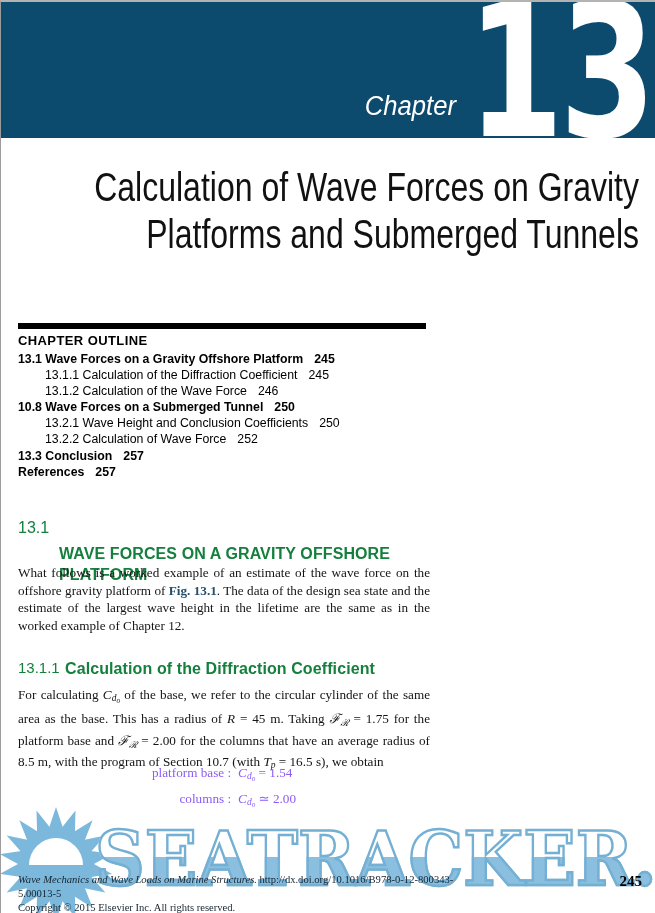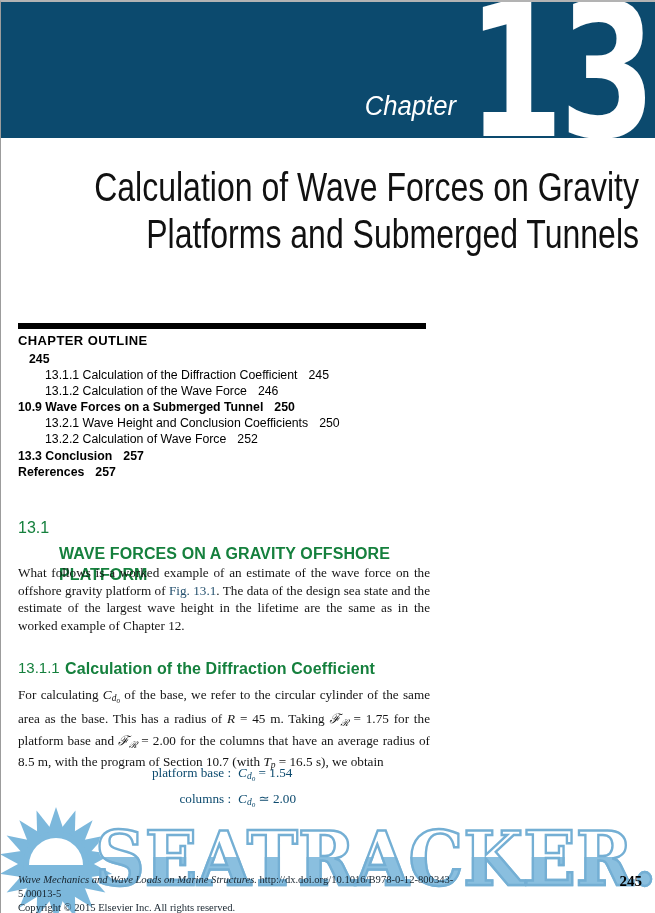--- a/index.html
+++ b/index.html
@@ -67,30 +67,30 @@
   .sec-head-1 .sh-text{width:372px;margin-top:24px;}
   
   .para{
     position:absolute;left:17px;width:412px;
     font-size:13.2px;line-height:17.7px;text-align:justify;color:#141414;
   }
   .para-1{top:562px;}
   .para-2{top:684px;}
   .seg-plain{}
   .seg-italic{font-style:italic;}
-  .seg-link{color:#24506e;}
+  .seg-link{color:#24506e;font-weight:bold;}
   .seg-ivar{font-style:italic;}
   .seg-sub{font-style:italic;font-size:0.72em;vertical-align:-0.25em;}
   .seg-subsub{font-style:italic;font-size:0.55em;vertical-align:-0.5em;}
   .seg-script{font-style:italic;font-family:"DejaVu Serif", serif;}
   .seg-scriptsub{font-style:italic;font-family:"DejaVu Serif", serif;font-size:0.72em;vertical-align:-0.3em;}
   
   .formulas{
     position:absolute;top:761px;left:17px;width:412px;
-    font-size:13.2px;line-height:20.5px;color:#0c4a6e;
+    font-size:13.2px;line-height:20.5px;color:#8b5cf6;
   }
   .f-table{display:table;margin:0 auto;}
   .f-row{display:table-row;}
   .f-label{display:table-cell;text-align:right;padding-right:7px;}
   .f-value{display:table-cell;text-align:left;}
   
   .wm-text{
     position:absolute;top:820px;left:94px;z-index:1;
     font-family:"DejaVu Serif", serif;font-weight:bold;
     font-size:74px;line-height:1;letter-spacing:0px;
@@ -123,32 +123,33 @@
 
   <div class="chapter-title">
     <div>Calculation of Wave Forces on Gravity</div>
     <div>Platforms and Submerged Tunnels</div>
   </div>
 
   <div class="outline-rule"></div>
   <div class="outline-heading">CHAPTER OUTLINE</div>
   <div class="outline-list">
     <div class="ol-row lvl1">
+      <span>13.1 Wave Forces on a Gravity Offshore Platform</span>
       <span class="ol-page">245</span>
     </div>
     <div class="ol-row lvl2">
       <span>13.1.1 Calculation of the Diffraction Coefficient</span>
       <span class="ol-page">245</span>
     </div>
     <div class="ol-row lvl2">
       <span>13.1.2 Calculation of the Wave Force</span>
       <span class="ol-page">246</span>
     </div>
     <div class="ol-row lvl1">
-      <span>10.9 Wave Forces on a Submerged Tunnel</span>
+      <span>10.8 Wave Forces on a Submerged Tunnel</span>
       <span class="ol-page">250</span>
     </div>
     <div class="ol-row lvl2">
       <span>13.2.1 Wave Height and Conclusion Coefficients</span>
       <span class="ol-page">250</span>
     </div>
     <div class="ol-row lvl2">
       <span>13.2.2 Calculation of Wave Force</span>
       <span class="ol-page">252</span>
     </div>

